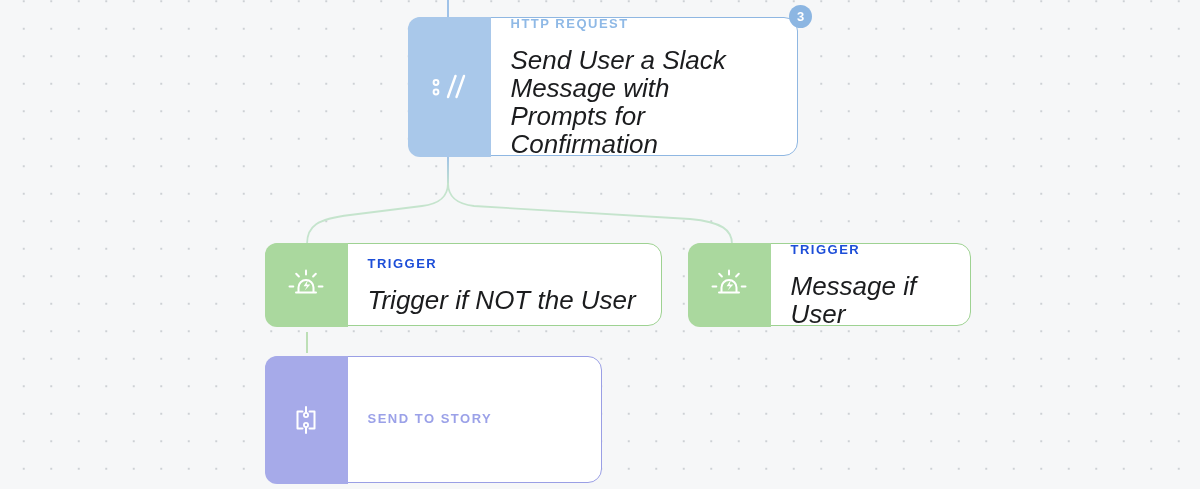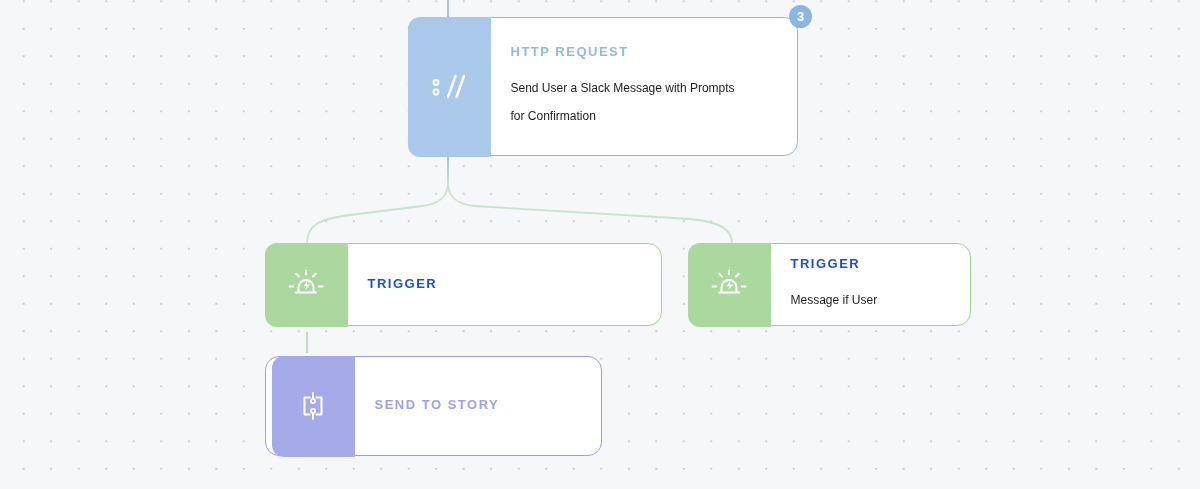--- a/index.html
+++ b/index.html
@@ -15,40 +15,40 @@
     background-position:10px 15px;
   }
   svg.connectors{position:absolute;left:0;top:0;z-index:1;}
   .node{
     position:absolute;z-index:2;display:flex;align-items:stretch;
     background:#ffffff;border-radius:14px;box-sizing:border-box;
   }
   .node-http{left:408px;top:17px;width:390px;height:139px;border:1.5px solid #8fb7e2;}
   .node-trigger-left{left:265px;top:243px;width:397px;height:83px;border:1.5px solid #9ed292;}
   .node-trigger-right{left:688px;top:243px;width:283px;height:83px;border:1.5px solid #9ed292;}
-  .node-story{left:265px;top:356px;width:337px;height:100px;border:1.5px solid #9a9fe5;padding-left:7px;}
+  .node-story{left:265px;top:356px;width:337px;height:127px;border:1.5px solid #9a9fe5;}
   .iconbox{
     flex:0 0 83px;display:flex;align-items:center;justify-content:center;
     border-radius:12px 0 0 12px;margin:-1.5px 0 -1.5px -1.5px;
   }
   .iconbox.blue{background:#a9c8ea;}
   .iconbox.green{background:#aad89e;}
   .iconbox.purple{background:#a6aae9;}
   .content{
     flex:1;display:flex;flex-direction:column;justify-content:center;
     padding-left:20px;box-sizing:border-box;gap:12px;
   }
   .type-label{
     font-size:13px;font-weight:bold;letter-spacing:1.5px;margin-bottom:3px;
   }
   .type-label.blue{color:#8fb9e6;}
   .type-label.green{color:#1d4ed8;}
   .type-label.purple{color:#9ba1e8;}
   .title{
-    font-size:12px;line-height:28px;color:#1b1c1e;
+    font-size:26px;line-height:28px;color:#1b1c1e;font-style:italic;
   }
   .title.w-http{width:238px;}
   .title.w-story{width:205px;}
   .badge{
     position:absolute;top:-13px;right:-15px;width:23px;height:23px;
     border-radius:50%;background:#8cb6e2;color:#ffffff;
     font-size:13px;font-weight:bold;
     display:flex;align-items:center;justify-content:center;z-index:3;
   }
   .nodeicon{display:block;}
@@ -96,20 +96,21 @@
         <path d="M23.8,17 L19.6,23.2 H23 L20.6,27.6 L26.4,21.6 H22.7 Z" fill="#ffffff"></path>
         <path d="M22,7.5 v4" stroke="#ffffff" stroke-width="2" stroke-linecap="round" fill="none"></path>
         <path d="M12.2,10.8 l2.7,2.7" stroke="#ffffff" stroke-width="2" stroke-linecap="round" fill="none"></path>
         <path d="M31.8,10.8 l-2.7,2.7" stroke="#ffffff" stroke-width="2" stroke-linecap="round" fill="none"></path>
         <path d="M5.5,23.5 h3.8" stroke="#ffffff" stroke-width="2" stroke-linecap="round" fill="none"></path>
         <path d="M34.7,23.5 h3.8" stroke="#ffffff" stroke-width="2" stroke-linecap="round" fill="none"></path>
       </svg>
     </div>
     <div class="content">
       <div class="type-label green">TRIGGER</div>
+      <div class="title">Trigger if NOT the User</div>
     </div>
   </div>
 
   <div class="node node-trigger-right">
     <div class="iconbox green">
       <svg class="nodeicon" width="44" height="44" viewBox="0 0 44 44">
         <path d="M14.5,29 v-4.5 a7.5,7.5 0 0 1 15,0 V29" fill="none" stroke="#ffffff" stroke-width="2" stroke-linecap="round"></path>
         <path d="M12,29.5 h20" stroke="#ffffff" stroke-width="2" stroke-linecap="round" fill="none"></path>
         <path d="M23.8,17 L19.6,23.2 H23 L20.6,27.6 L26.4,21.6 H22.7 Z" fill="#ffffff"></path>
         <path d="M22,7.5 v4" stroke="#ffffff" stroke-width="2" stroke-linecap="round" fill="none"></path>

